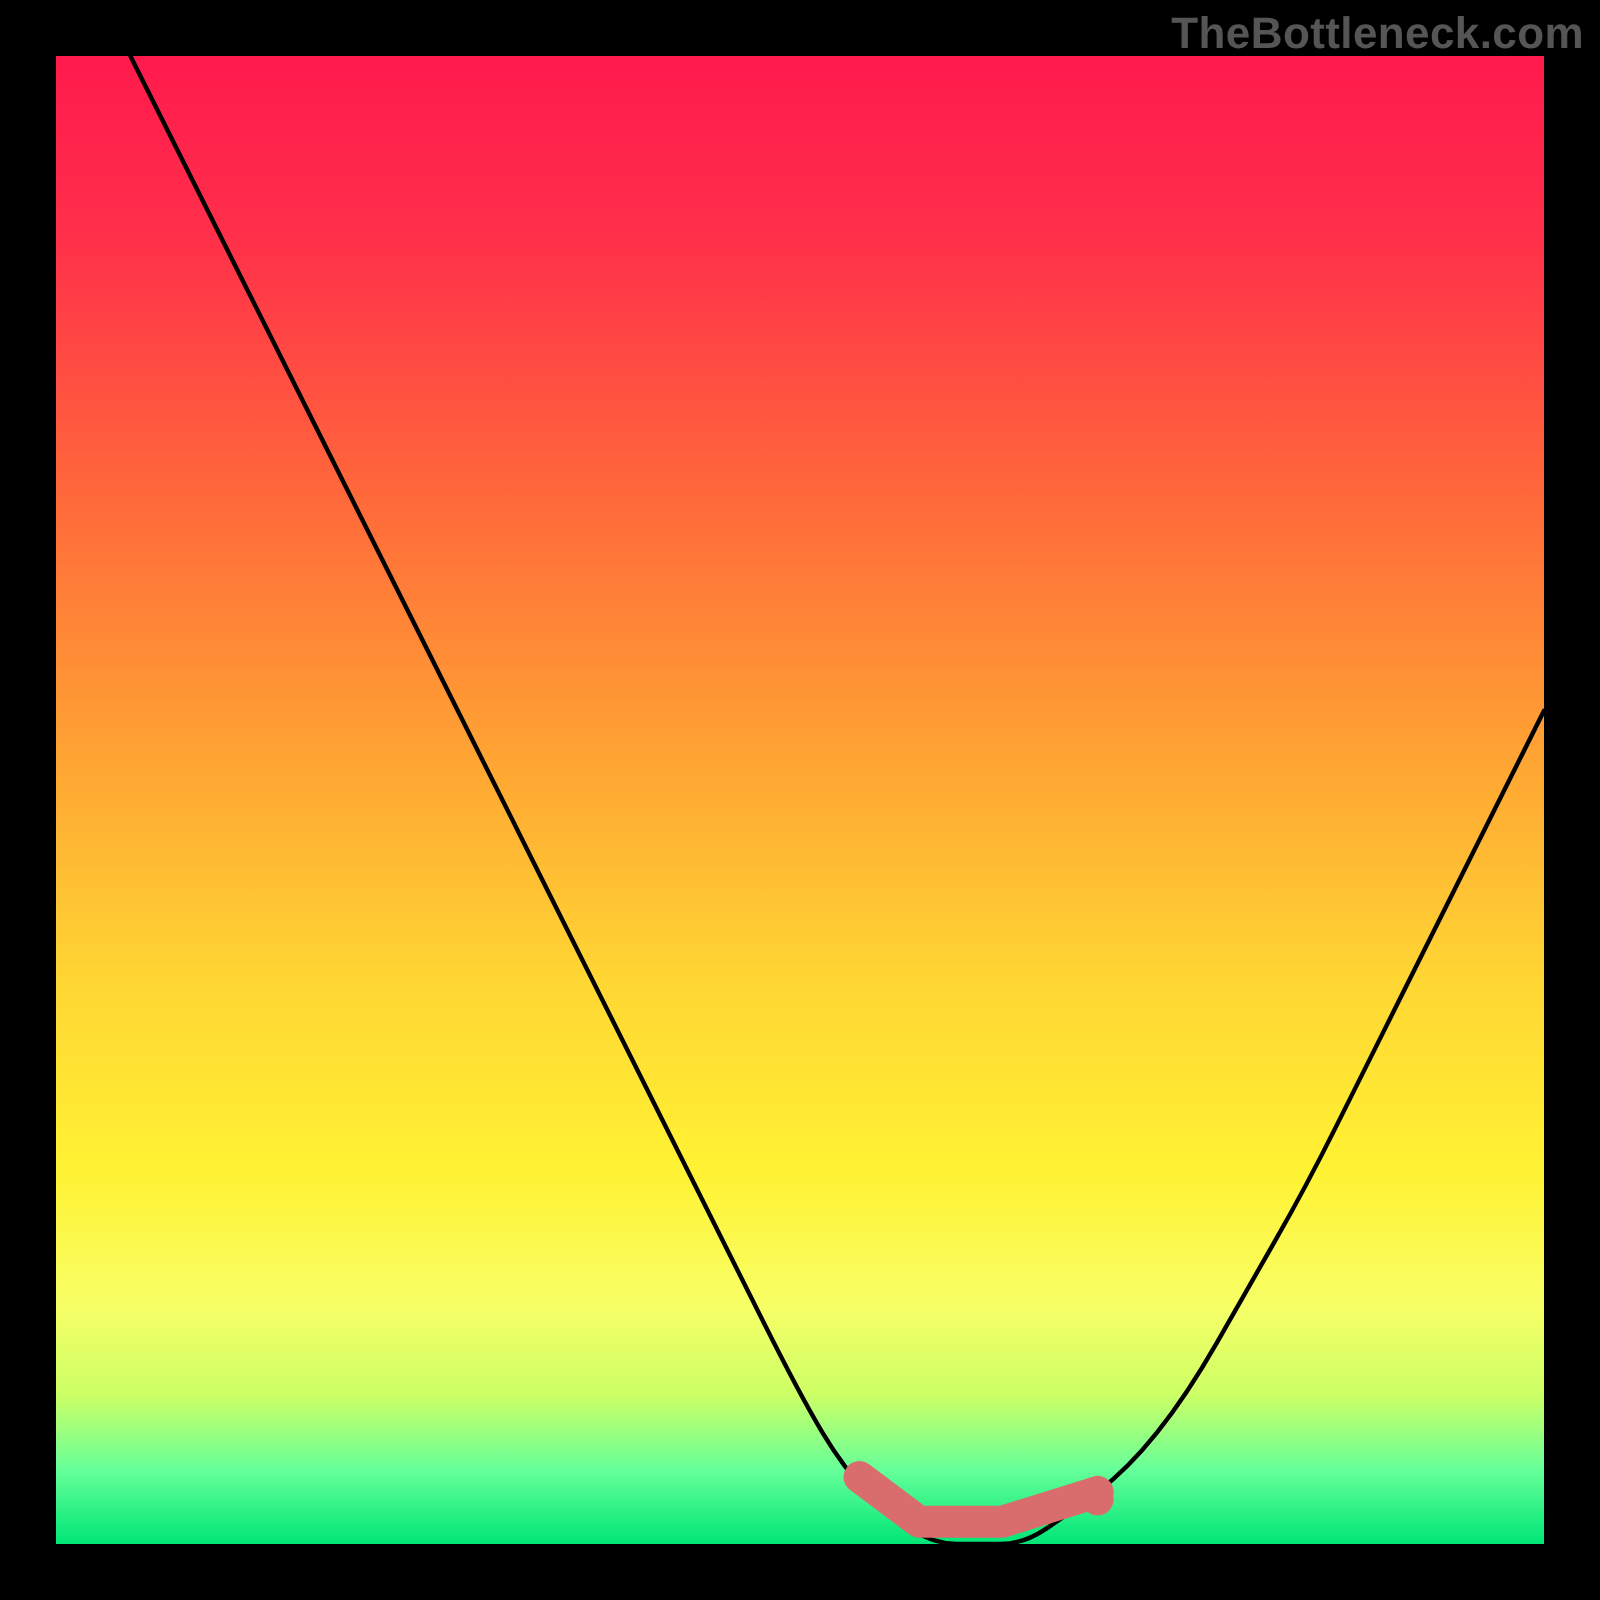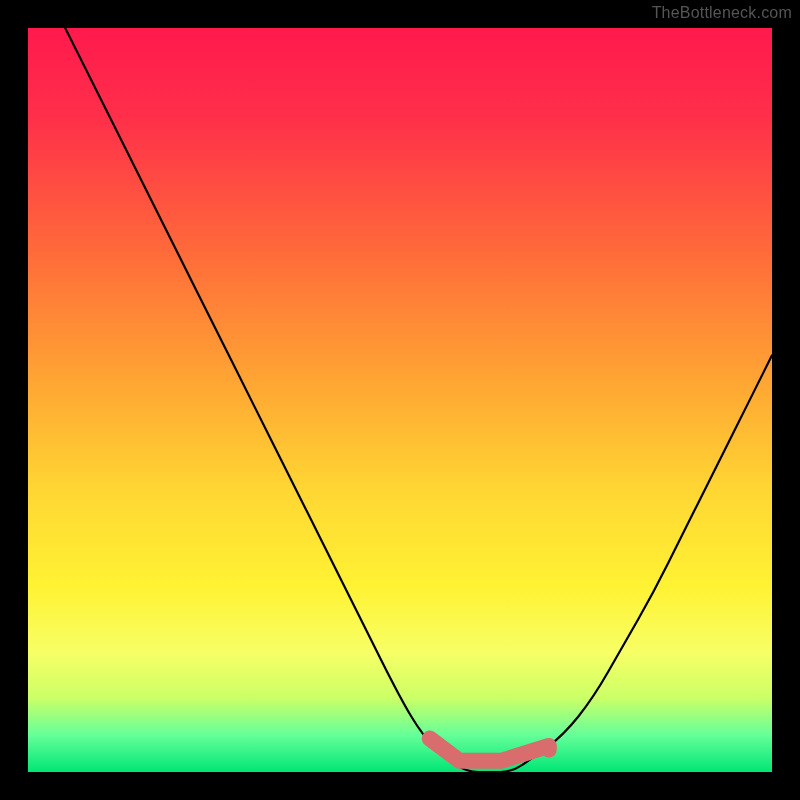--- a/index.html
+++ b/index.html
@@ -14,22 +14,22 @@
   .frame {
     position: relative;
     width: 800px;
     height: 800px;
   }
   .watermark {
     position: absolute;
     top: 4px;
     right: 8px;
     color: #555;
-    font-size: 16px;
-    font-weight: 400;
+    font-size: 22px;
+    font-weight: 700;
     z-index: 10;
     letter-spacing: 0.2px;
     margin-left: 30px;
   }
   svg {
     display: block;
   }
 </style>
 </head>
 <body>

